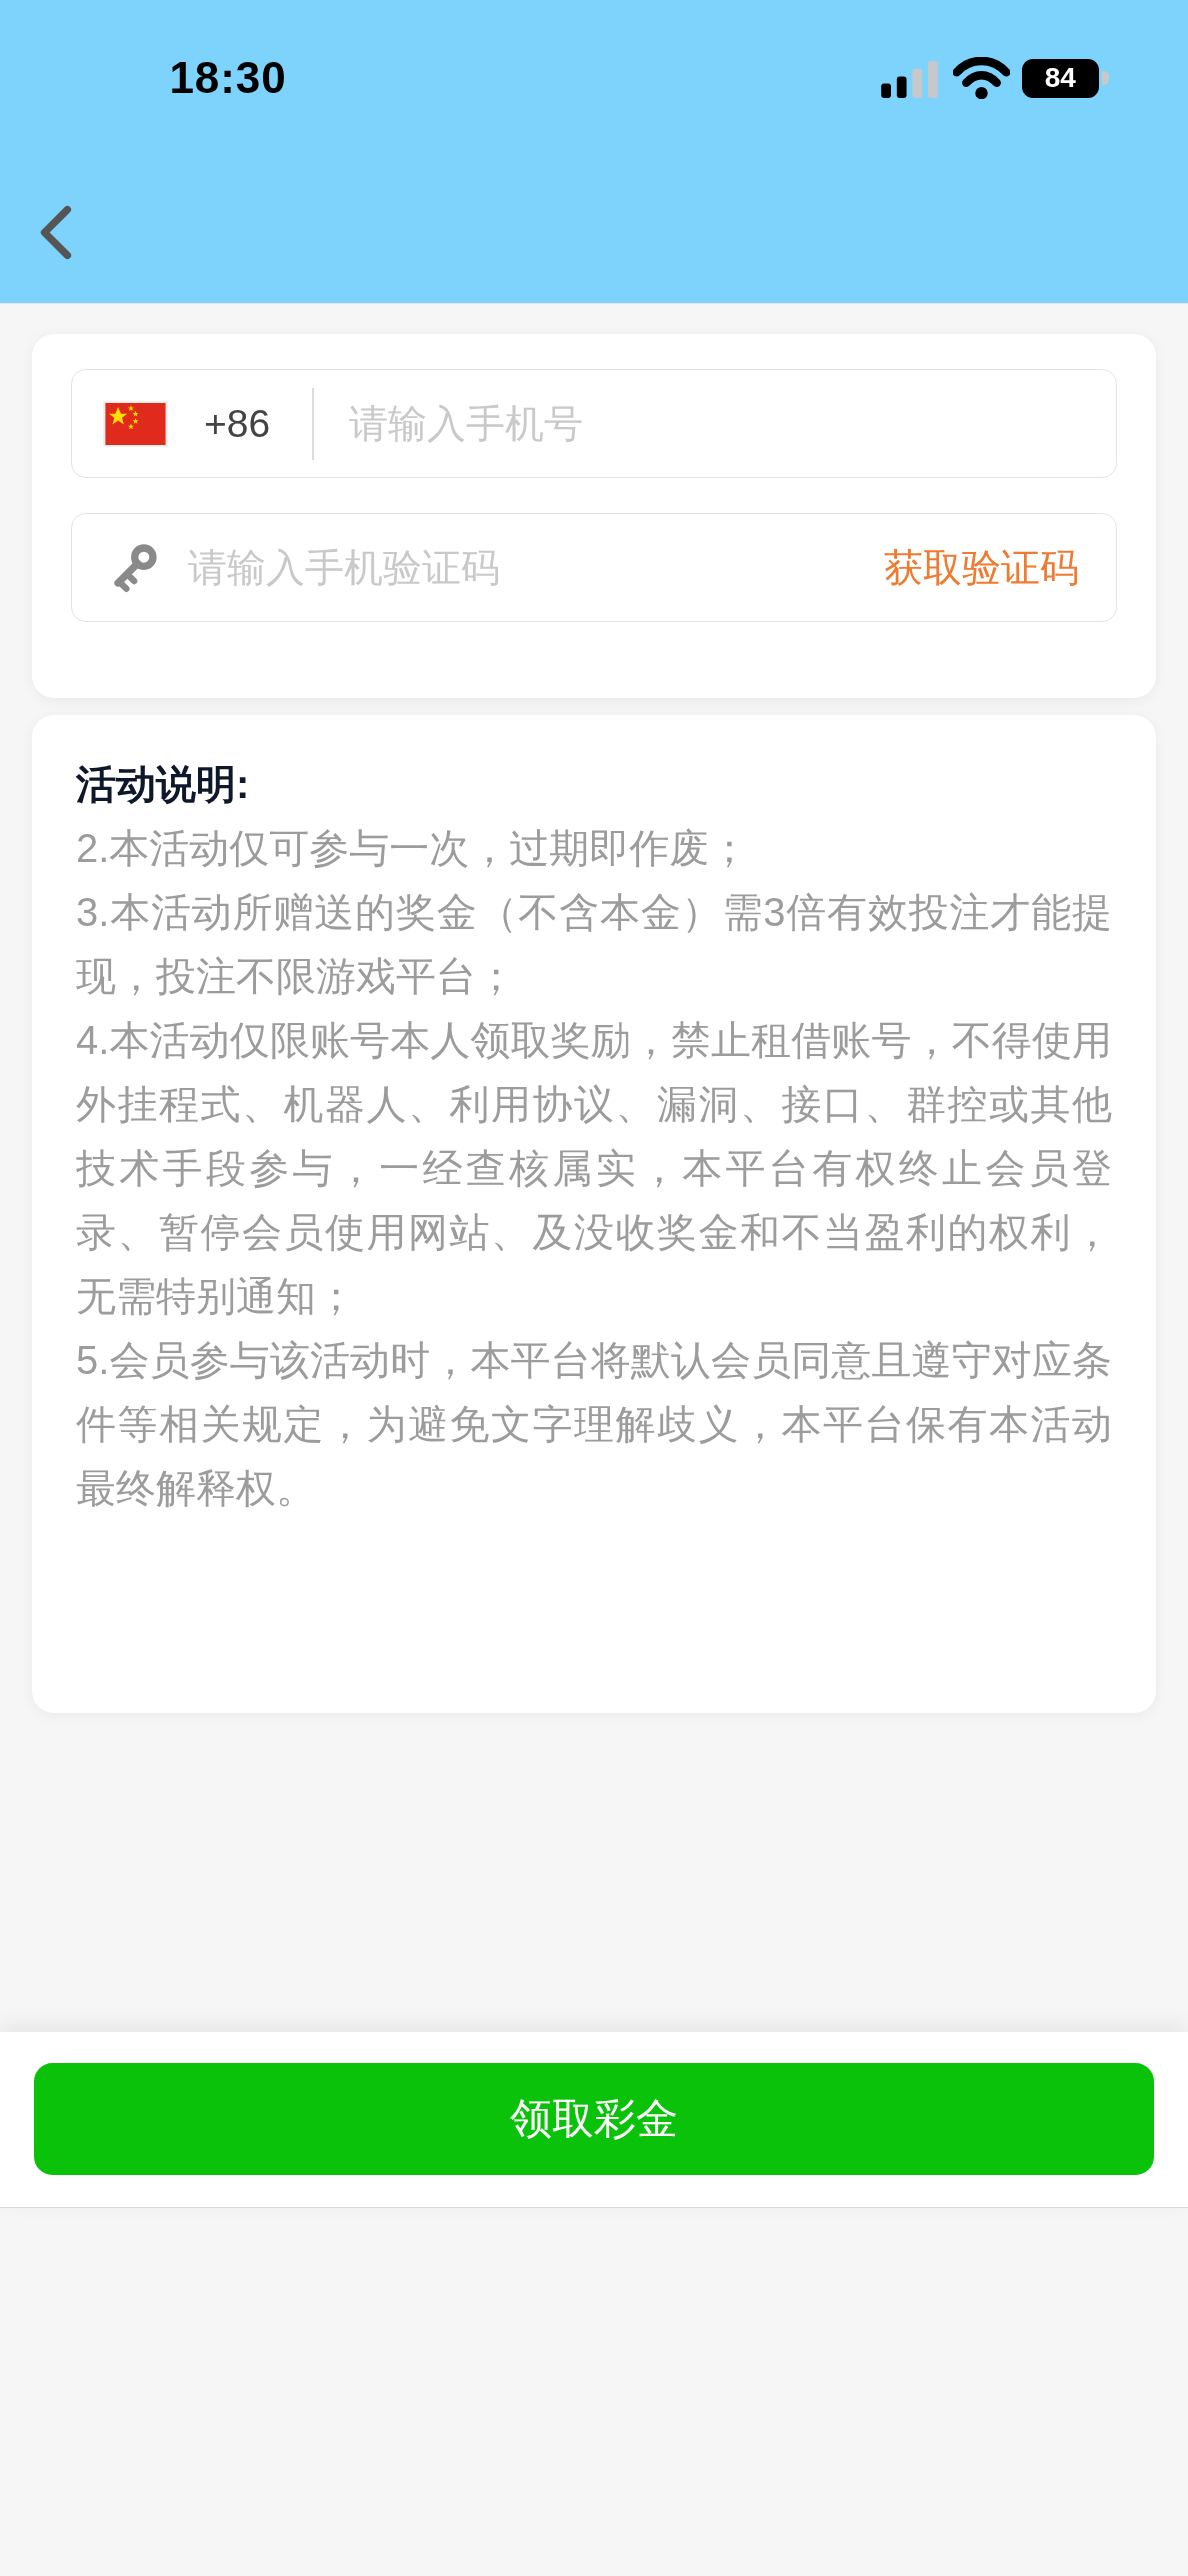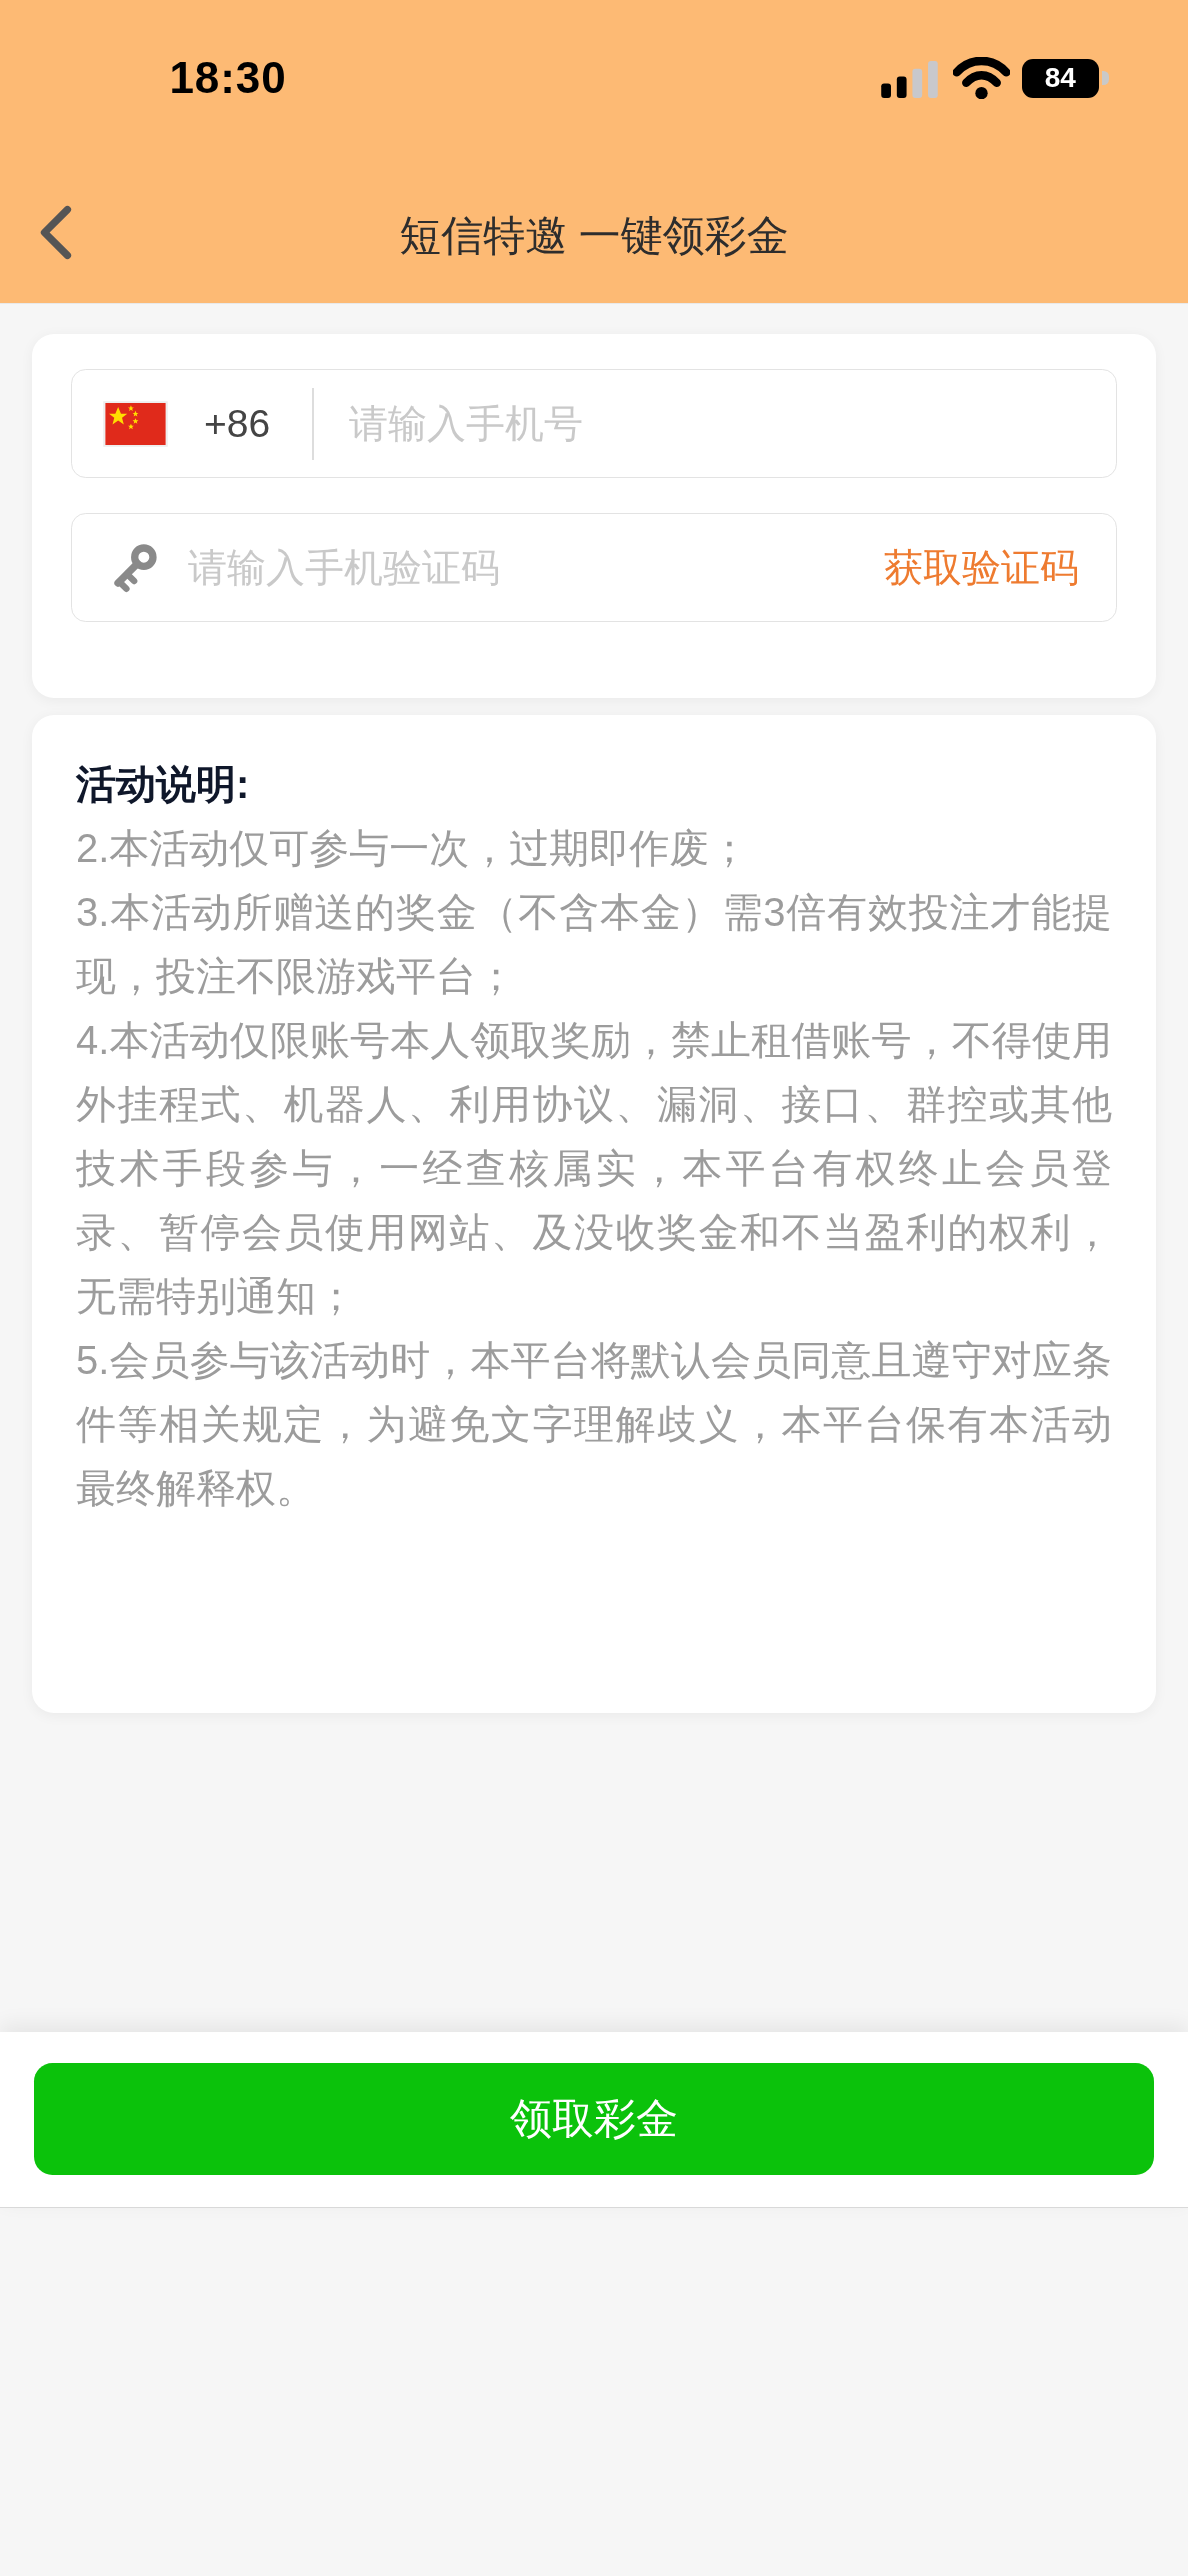--- a/index.html
+++ b/index.html
@@ -1,20 +1,20 @@
 <!DOCTYPE html>
 <html style="font-size:14.7px"><head>
 <meta charset="utf-8">
 <style>
   html,body{margin:0;padding:0;}
   body{font-family:"Liberation Sans","DejaVu Sans",sans-serif;background:#888;}
   .screen{position:relative;width:1188px;height:2576px;background:#F6F6F6;overflow:hidden;margin:0 auto;}
 
   
-  .topbar{position:absolute;top:0;left:0;width:100%;height:304px;background:#fdba74;border-bottom:1.8px solid #E9E9E9;box-sizing:border-box;}
+  .topbar{position:absolute;top:0;left:0;width:100%;height:304px;background:#7dd3fc;border-bottom:1.8px solid #E9E9E9;box-sizing:border-box;}
   .status-time{position:absolute;top:53px;left:147px;width:162px;text-align:center;font-size:44px;font-weight:bold;color:#000;letter-spacing:0.9px;}
   .status-icons{position:absolute;top:57px;right:79px;display:flex;align-items:center;gap:12px;}
   .battery{position:relative;width:77px;height:39px;background:#000;border-radius:11px;display:flex;align-items:center;justify-content:center;}
   .battery .pct{color:#fff;font-size:28px;font-weight:bold;}
   .battery-tip{width:7.4px;height:14.7px;background:#C9C9C9;border-radius:0 5.5px 5.5px 0;margin-left:2.8px;}
 
   
   .nav-title{position:absolute;top:208px;left:0;width:100%;text-align:center;font-size:42px;font-weight:500;color:#2D2D2D;}
   .nav-back{position:absolute;top:205px;left:37px;width:37px;height:55px;cursor:pointer;}
 
@@ -74,21 +74,20 @@
         <div class="battery">
           <span class="pct">84</span>
         </div>
         <div class="battery-tip"></div>
       </div>
     </div>
 
     <svg class="nav-back" viewBox="0 0 40 60">
       <polyline points="33,5 8,30 33,55" fill="none" stroke="#555" stroke-width="8" stroke-linecap="round" stroke-linejoin="round"></polyline>
     </svg>
-    <div class="nav-title">短信特邀 一键领彩金</div>
   </div>
 
   <div class="card card-form">
     <div class="input-row row-phone">
       <svg class="flag" width="61" height="42" viewBox="0 0 66 46">
         <rect width="66" height="46" fill="#E02A1B"></rect>
         <path transform="translate(14,15) scale(1.05)" fill="#FFDE00" d="M0,-10 L2.94,-3.09 L9.51,-3.09 L4.05,1.18 L5.88,8.09 L0,4 L-5.88,8.09 L-4.05,1.18 L-9.51,-3.09 L-2.94,-3.09 Z"></path>
         <path transform="translate(28,6) scale(0.34)" fill="#FFDE00" d="M0,-10 L2.94,-3.09 L9.51,-3.09 L4.05,1.18 L5.88,8.09 L0,4 L-5.88,8.09 L-4.05,1.18 L-9.51,-3.09 L-2.94,-3.09 Z"></path>
         <path transform="translate(33,12) scale(0.34)" fill="#FFDE00" d="M0,-10 L2.94,-3.09 L9.51,-3.09 L4.05,1.18 L5.88,8.09 L0,4 L-5.88,8.09 L-4.05,1.18 L-9.51,-3.09 L-2.94,-3.09 Z"></path>
         <path transform="translate(33,20) scale(0.34)" fill="#FFDE00" d="M0,-10 L2.94,-3.09 L9.51,-3.09 L4.05,1.18 L5.88,8.09 L0,4 L-5.88,8.09 L-4.05,1.18 L-9.51,-3.09 L-2.94,-3.09 Z"></path>

